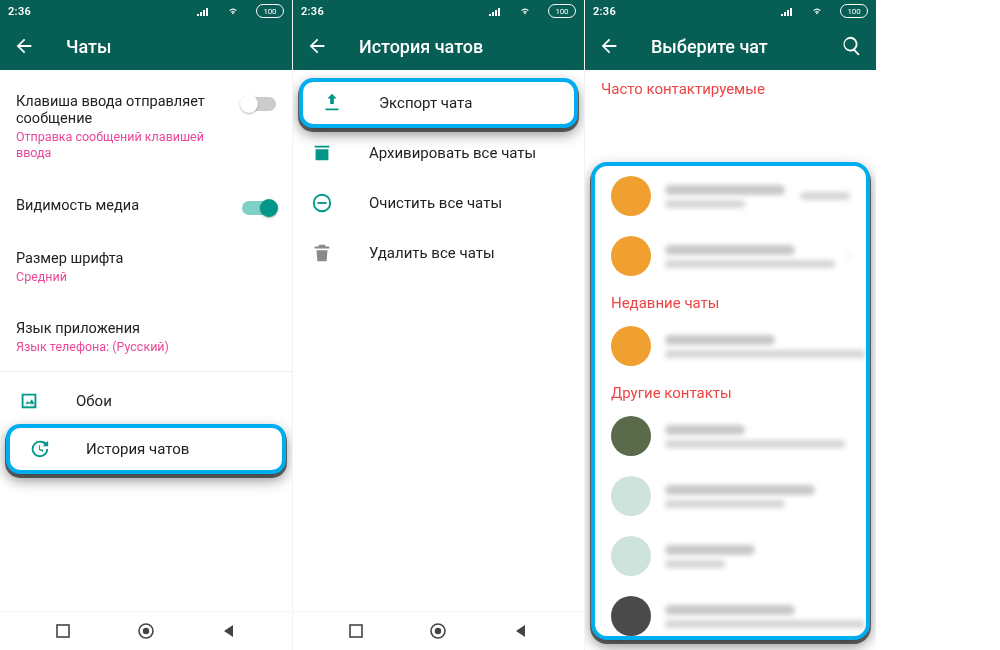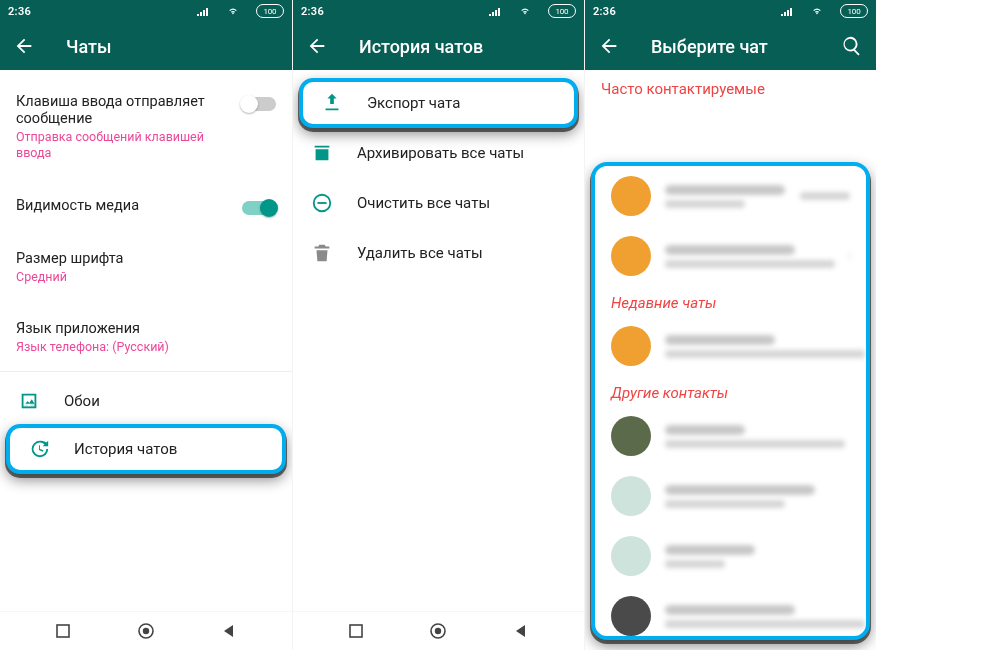--- a/index.html
+++ b/index.html
@@ -91,21 +91,21 @@
     background:#fff; top:-2px; left:-2px; box-shadow:0 1px 2px rgba(0,0,0,.3);
   }
   .switch.on { background:#7fd1c6; }
   .switch.on::after{ left:auto; right:-2px; background:#009688; }
 
   .divider { height:1px; background:#eee; margin:4px 0; }
 
   .iconrow {
     display:flex; align-items:center;
     padding: 14px 18px;
-    gap: 24px;
+    gap: 36px;
   }
   .iconrow .ricon { width:22px; height:22px; color:#009688; display:flex;align-items:center;justify-content:center;}
   .iconrow.gray .ricon { color:#8a8a8a; }
   .iconrow .label { font-size:15px; color:#222; }
 
   
   .hl {
     position: relative;
     border: 4px solid #00AEEF;
     border-radius: 14px;
@@ -153,21 +153,21 @@
   .hl-panel {
     position:absolute;
     left:6px; right:6px; top: 92px; bottom: 10px;
     border:4px solid #00AEEF;
     border-radius:16px;
     box-shadow:0 3px 0 1px rgba(0,0,0,.55), 0 6px 14px rgba(0,0,0,.45);
     overflow:hidden;
     background:#fff;
     filter: none;
   }
-  .hl-panel .inner { height:100%; overflow:hidden;font-style:italic; }
+  .hl-panel .inner { height:100%; overflow:hidden; }
 
   svg { display:block; }
 </style>
 </head>
 <body>
 
 <div class="stage">
 
   <div class="phone">
     <div class="status">

